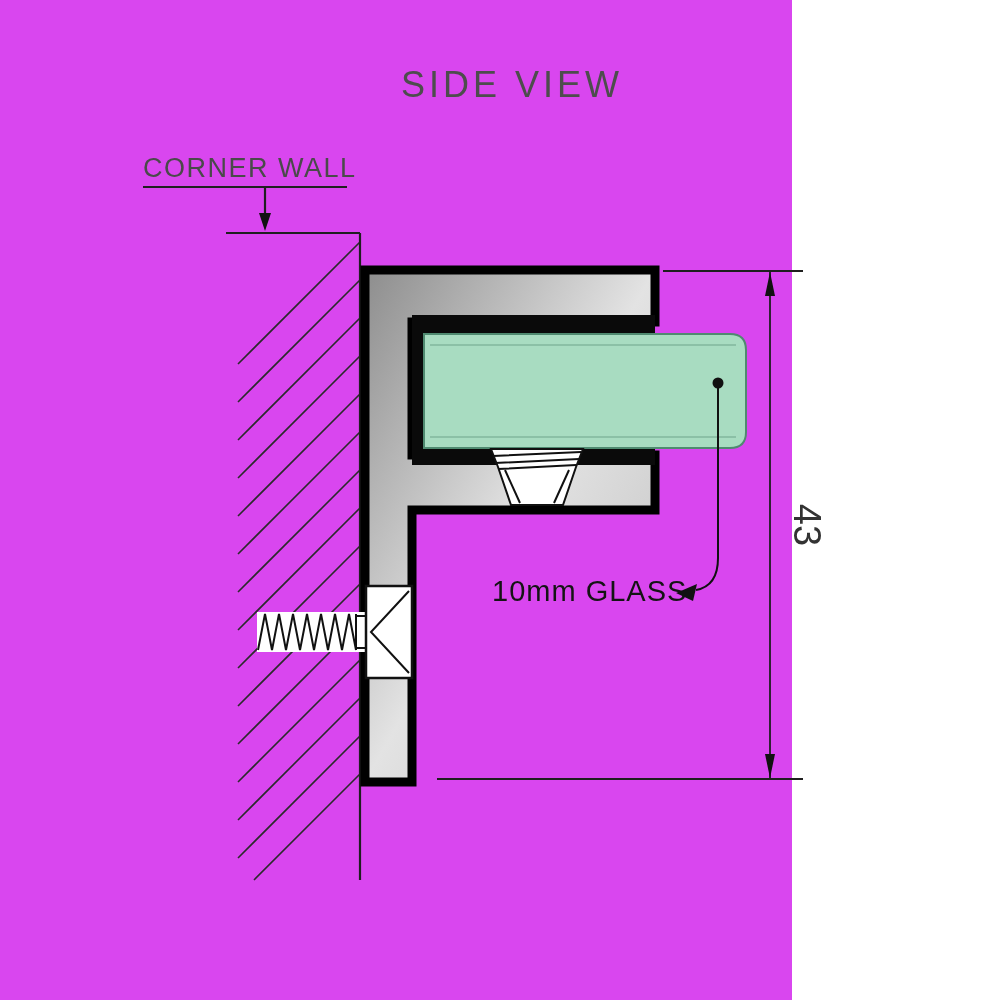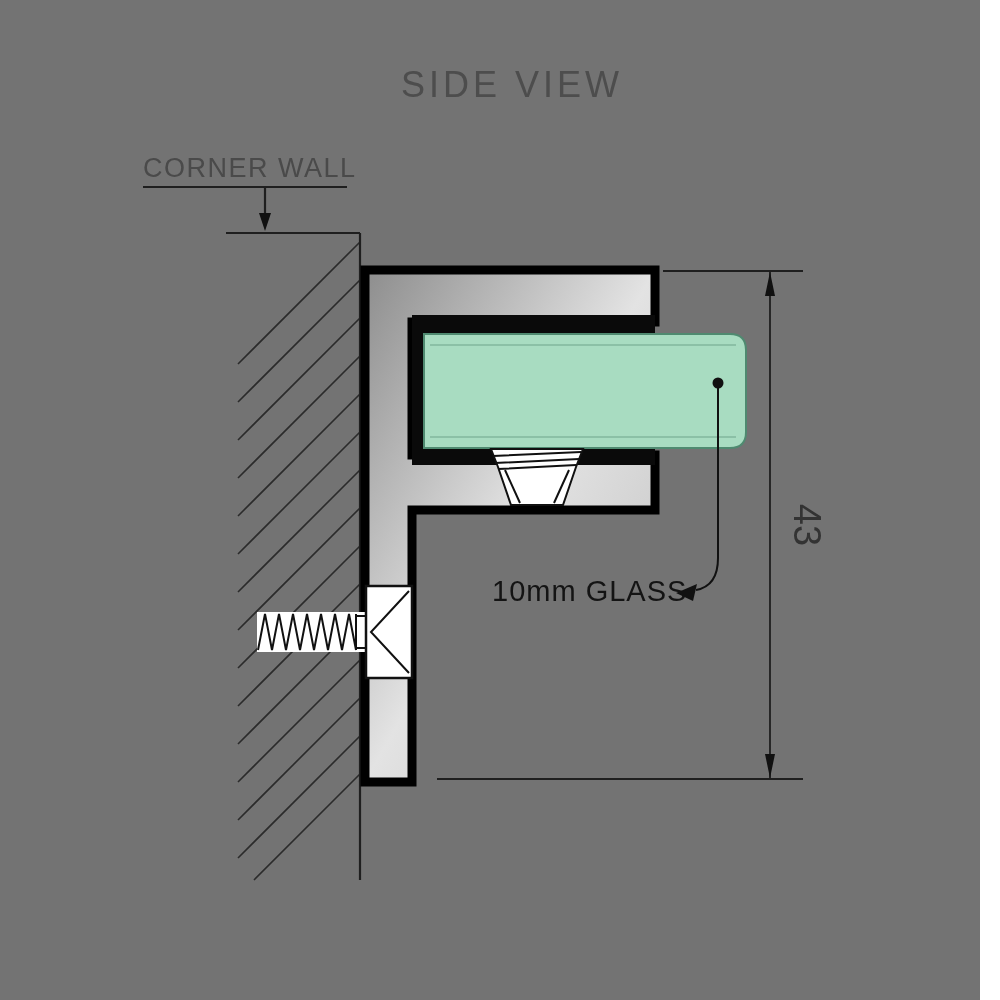--- a/index.html
+++ b/index.html
@@ -1,20 +1,20 @@
 <!DOCTYPE html>
 <html><head>
 <meta charset="utf-8">
 <style>
   html, body { margin: 0; padding: 0; background: #ffffff; }
   #canvas {
     position: relative;
-    width: 980px;
+    width: 792px;
     height: 1000px;
-    background: #737373;
+    background: #d946ef;
     font-family: "Liberation Sans", sans-serif;
   }
   svg { display: block; }
   .t-title  { font-family: "Liberation Sans", sans-serif; font-size: 36px; fill: #4d4d4d; letter-spacing: 4px; }
   .t-wall   { font-family: "Liberation Sans", sans-serif; font-size: 27px; fill: #4a4a4a; letter-spacing: 1.5px; }
   .t-glass  { font-family: "Liberation Sans", sans-serif; font-size: 29px; fill: #141414; letter-spacing: 1px; }
   .t-dim    { font-family: "Liberation Sans", sans-serif; font-size: 38px; fill: #333333; }
   .thin     { stroke: #2b2b2b; stroke-width: 1.6; fill: none; }
   .wallline { stroke: #1f1f1f; stroke-width: 2.2; fill: none; }
   .dimline  { stroke: #1f1f1f; stroke-width: 1.8; fill: none; }

